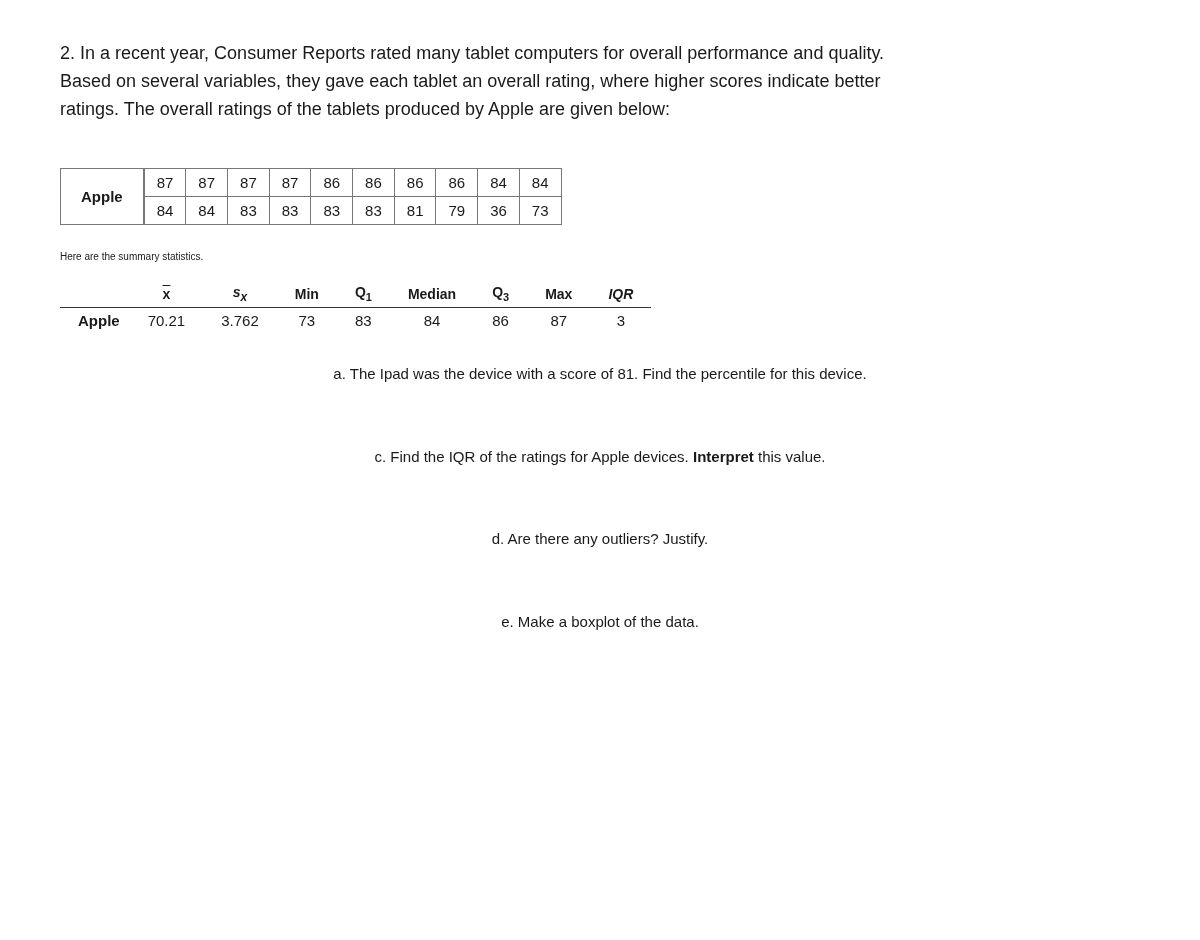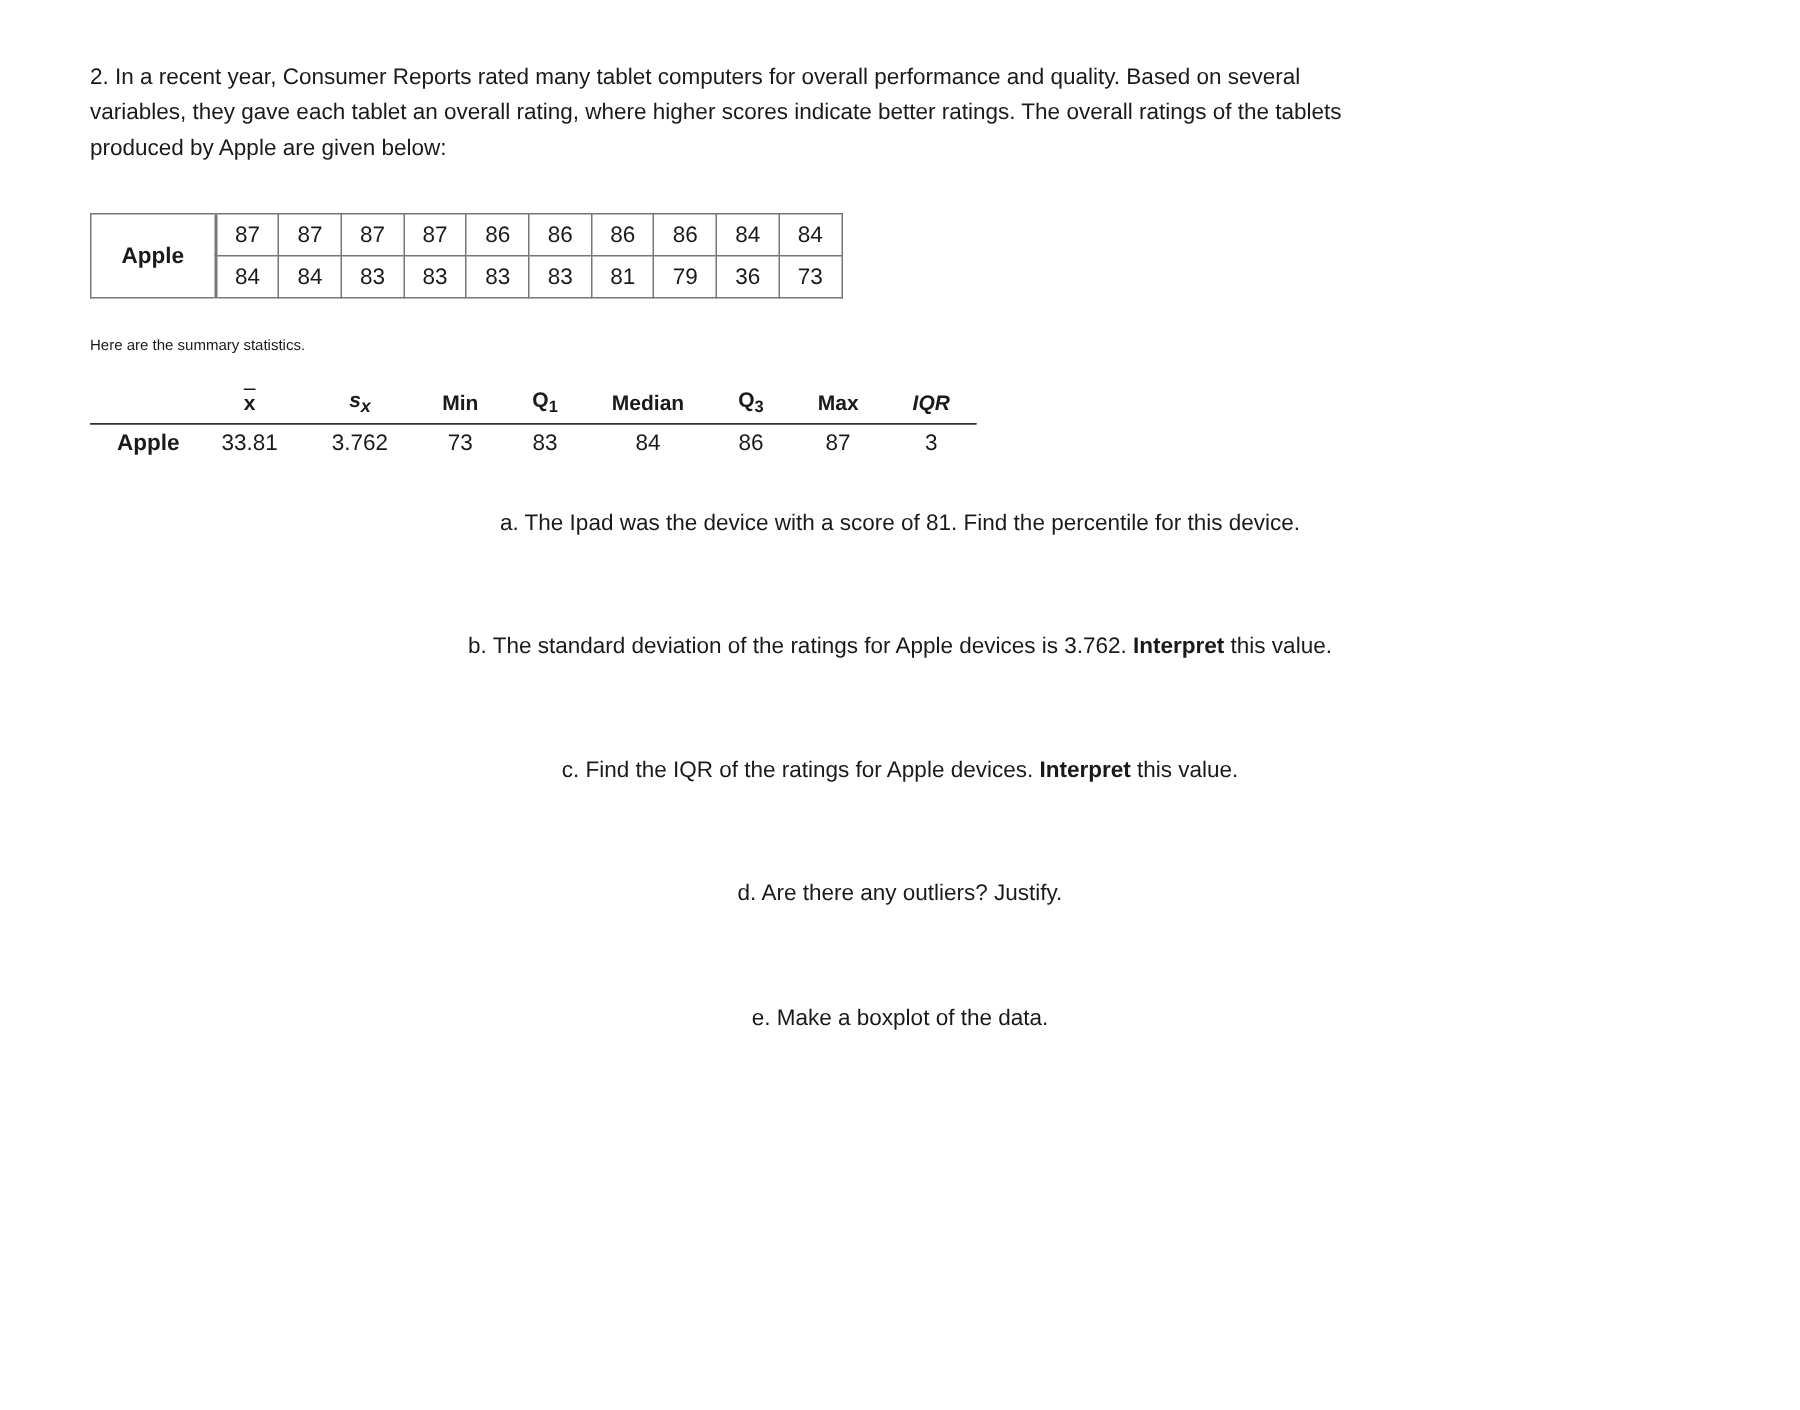--- a/index.html
+++ b/index.html
@@ -12,23 +12,23 @@
       background: #ffffff;
       font-family: Arial, sans-serif;
       font-size: 15px;
       color: #1a1a1a;
       width: 1200px;
       min-height: 940px;
       padding: 40px 60px;
     }
 
     .question-text {
-      font-size: 15px;
+      font-size: 18px;
       line-height: 1.55;
-      margin-bottom: 32px;
+      margin-bottom: 44px;
       max-width: 860px;
     }
 
     .summary-label {
       font-size: 10px;
       margin-bottom: 18px;
     }
 
     .summary-table {
       border-collapse: collapse;
@@ -148,43 +148,39 @@
       <th style="border-bottom:1.5px solid #333;">
         Q<span style="font-size:11px; vertical-align:sub;">3</span>
       </th>
       <th style="border-bottom:1.5px solid #333;">Max</th>
       <th style="border-bottom:1.5px solid #333; font-style:italic;">IQR</th>
     </tr>
   </thead>
   <tbody>
     <tr>
       <td class="apple-label">Apple</td>
-      <td>33.81</td>
+      <td>70.21</td>
       <td>3.762</td>
       <td>73</td>
       <td>83</td>
       <td>84</td>
       <td>86</td>
       <td>87</td>
       <td>3</td>
     </tr>
   </tbody>
 </table>
 
 <div class="parts-section">
 
   <p class="part-text">
     <span>a.</span>
     <span>The Ipad was the device with a score of 81.  Find the percentile for this device.</span>
   </p>
 
-  <p class="part-text">
-    <span>b.</span>
-    <span>The standard deviation of the ratings for Apple devices is 3.762. </span><span class="bold">Interpret</span><span> this value.</span>
-  </p>
 
   <p class="part-text">
     <span>c.</span>
     <span>Find the IQR of the ratings for Apple devices. </span><span class="bold">Interpret</span><span> this value.</span>
   </p>
 
   <p class="part-text">
     <span>d.</span>
     <span>Are there any outliers? Justify.</span>
   </p>

